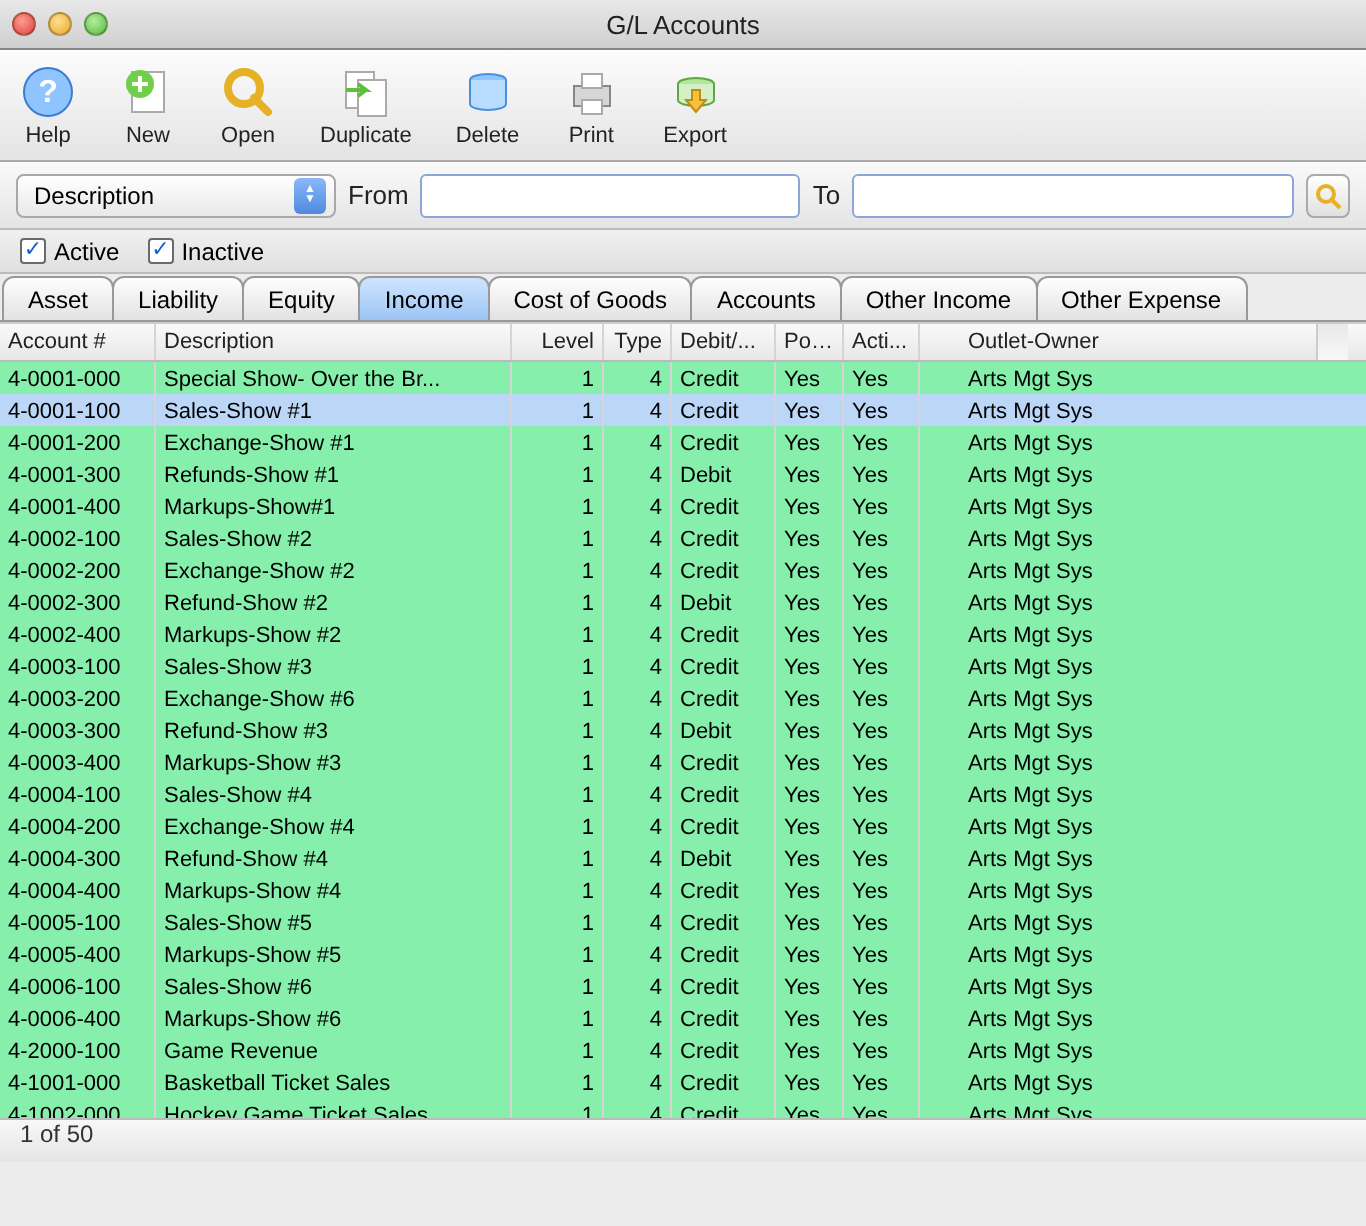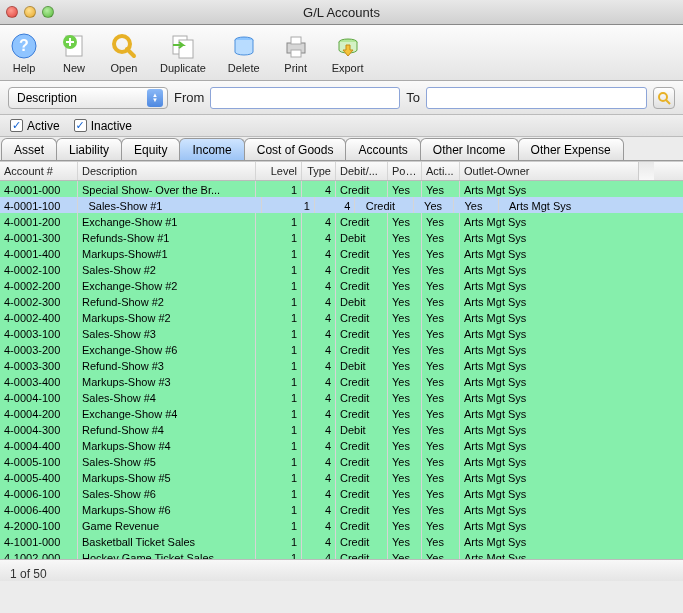--- a/index.html
+++ b/index.html
@@ -39,27 +39,27 @@
 .ghead { display: flex; background: linear-gradient(#fafafa,#e7e7e7); border-bottom: 1px solid #bbb; }
 .ghead .col, .row .col { border-right: 1px solid #d5d5d5; padding: 2px 4px; white-space: nowrap; overflow: hidden; text-overflow: ellipsis; font-size: 11px; height: 16px; line-height: 14px; }
 .ghead .col { height: 18px; font-weight: normal; color: #222; }
 .col.acct { width: 78px; }
 .col.desc { width: 178px; }
 .col.level { width: 46px; text-align: right; }
 .col.type { width: 34px; text-align: right; }
 .col.dc { width: 52px; }
 .col.posted { width: 34px; }
 .col.active { width: 38px; }
-.col.owner { width: 178px; border-right: none; }
+.col.owner { width: 178px; border-right: none; margin-left: 20px; }
 .grows { overflow-y: scroll; flex: 1; }
 .row { display: flex; }
-.row.sel { background: #bcd6f8; justify-content: space-between; }
+.row.sel { background: #bcd6f8; }
 .gscroll { width: 16px; background: linear-gradient(#e9e9e9,#f8f8f8); border-left: 1px solid #ccc; }
 
-.status { height: 22px; background: linear-gradient(#f8f8f8,#e5e5e5); border-top: 1px solid #bbb; display: flex; align-items: flex-end; padding: 0 10px; font-size: 12px; color: #333; }
+.status { height: 22px; background: linear-gradient(#f8f8f8,#e5e5e5); border-top: 1px solid #bbb; display: flex; align-items: flex-start; padding: 0 10px; font-size: 12px; color: #333; }
 </style>
 </head>
 <body>
 
 <div class="titlebar">
   <div class="traffic">
     <div class="dot red"></div>
     <div class="dot yel"></div>
     <div class="dot grn"></div>
   </div>

